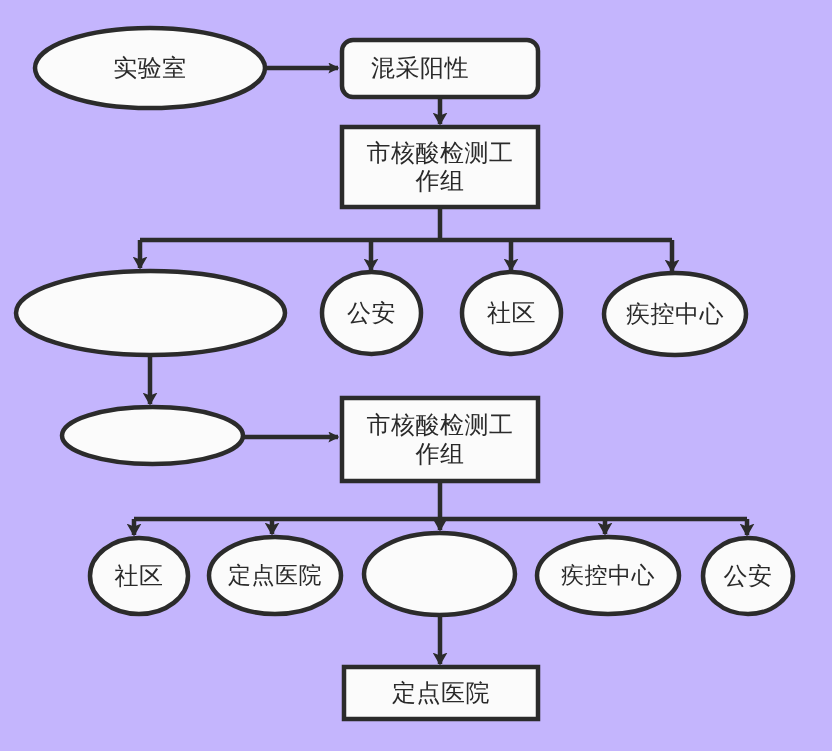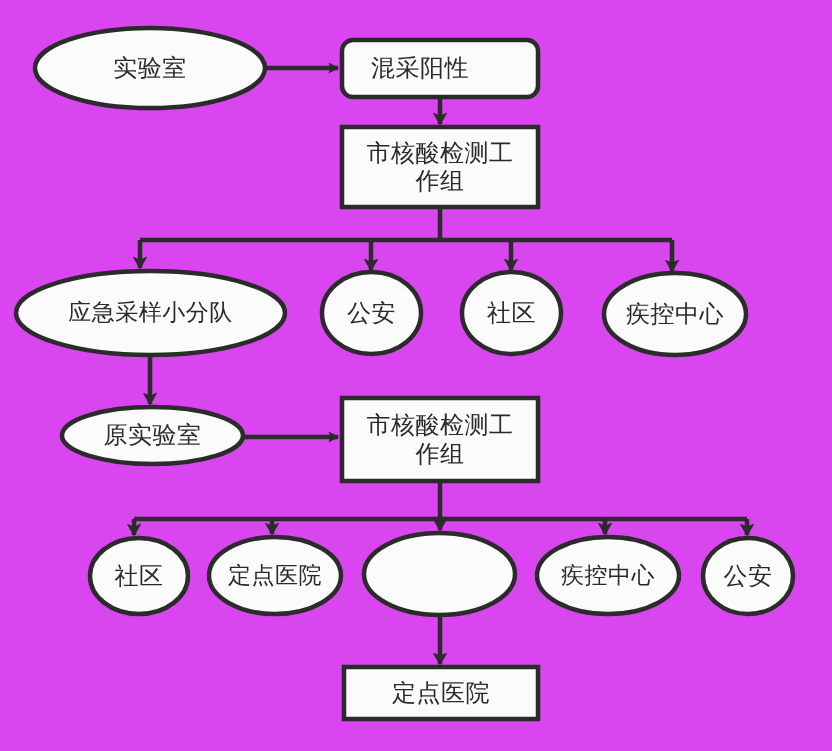--- a/index.html
+++ b/index.html
@@ -7,21 +7,21 @@
     padding: 0;
     background: #ffffff;
   }
   body {
     font-family: "Liberation Sans", "DejaVu Sans", sans-serif;
   }
   #canvas {
     position: relative;
     width: 832px;
     height: 751px;
-    background: #d946ef;
+    background: #c4b5fd;
     overflow: hidden;
   }
   #flow-svg {
     position: absolute;
     top: 0;
     left: 0;
     width: 832px;
     height: 751px;
   }
   .node-label {
@@ -114,29 +114,27 @@
     </g>
   </svg>
 
   <div class="node-label" style="left:35px; top:28px; width:230px; height:80px;">实验室</div>
 
   <div class="node-label" style="left:322px; top:40px; width:196px; height:57px;">混采阳性</div>
 
   <div class="node-label" style="left:342px; top:127px; width:196px; height:80px;">市核酸检测工
 作组</div>
 
-  <div class="node-label lbl-sm" style="left:16px; top:271px; width:269px; height:84px;">应急采样小分队</div>
 
   <div class="node-label" style="left:322px; top:272px; width:99px; height:82px;">公安</div>
 
   <div class="node-label" style="left:462px; top:272px; width:99px; height:82px;">社区</div>
 
   <div class="node-label" style="left:604px; top:273px; width:142px; height:82px;">疾控中心</div>
 
-  <div class="node-label" style="left:62px; top:407px; width:181px; height:57px;">原实验室</div>
 
   <div class="node-label" style="left:342px; top:398px; width:196px; height:83px;">市核酸检测工
 作组</div>
 
   <div class="node-label" style="left:90px; top:538px; width:98px; height:76px;">社区</div>
 
   <div class="node-label lbl-sm" style="left:209px; top:537px; width:132px; height:77px;">定点医院</div>
 
 
   <div class="node-label lbl-sm" style="left:537px; top:537px; width:142px; height:77px;">疾控中心</div>

